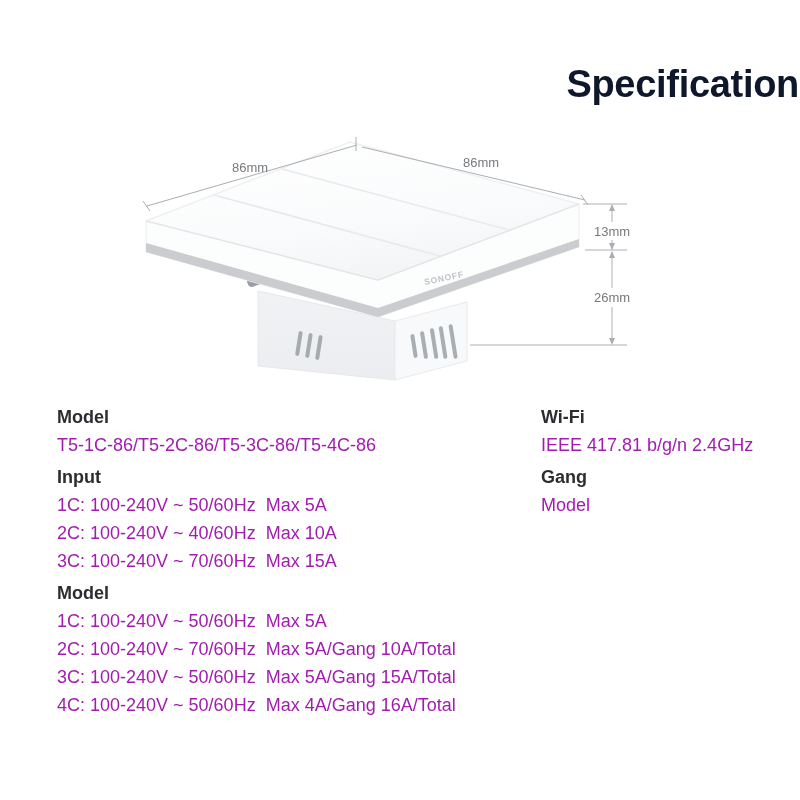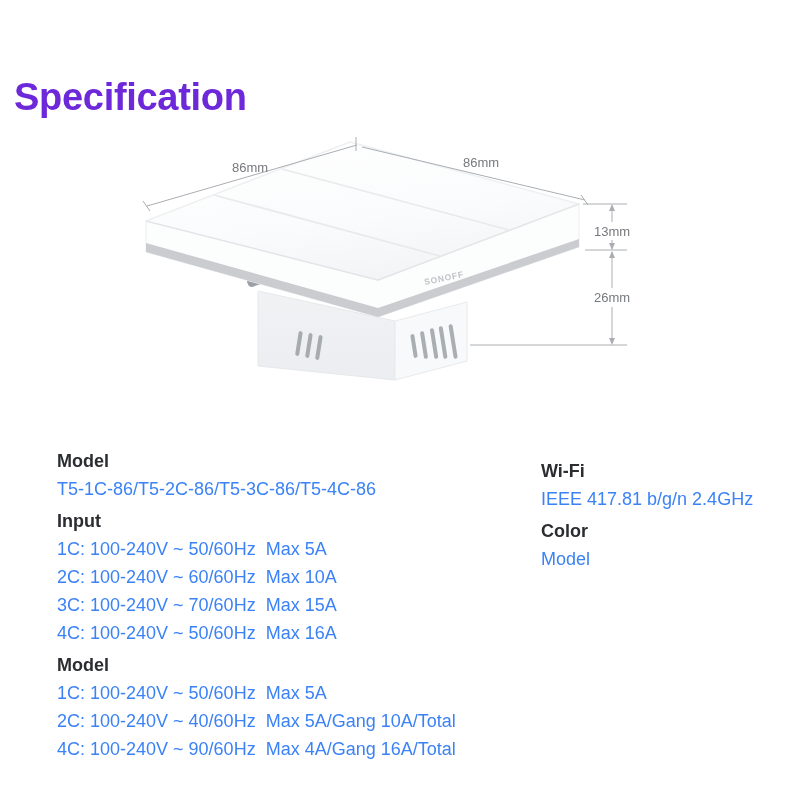--- a/index.html
+++ b/index.html
@@ -1,30 +1,30 @@
 <!DOCTYPE html>
 <html><head>
 <meta charset="utf-8">
 <style>
   html,body{margin:0;padding:0;}
   body{
     width:800px;height:800px;background:#ffffff;position:relative;overflow:hidden;
     font-family:"Liberation Sans",sans-serif;
   }
   .title{
-    position:absolute;left:0;right:0;top:62px;margin:14px;text-align:left;
-    font-size:38px;font-weight:700;color:#6d28d9;letter-spacing:-0.3px;
+    position:absolute;left:0;right:0;top:62px;margin:1px;text-align:right;
+    font-size:38px;font-weight:700;color:#0f172a;letter-spacing:-0.3px;
   }
   .figure{position:absolute;left:130px;top:115px;width:540px;height:290px;}
-  .col{position:absolute;margin-top:44px;}
+  .col{position:absolute;}
   .col-left{left:57px;top:403px;}
-  .col-right{left:541px;top:413px;}
+  .col-right{left:541px;top:403px;}
   .group{margin-bottom:4px;}
   .label{font-size:18px;font-weight:700;color:#2b2d30;line-height:28px;}
-  .line{font-size:18px;color:#3b82f6;line-height:28px;white-space:pre;}
+  .line{font-size:18px;color:#a21caf;line-height:28px;white-space:pre;}
 </style>
 </head>
 <body>
 
 <div class="page">
 
   <h1 class="title">Specification</h1>
 
   <div class="figure">
     <svg width="540" height="290" viewBox="0 0 540 290">
@@ -103,38 +103,38 @@
   </div>
 
   <div class="col col-left">
     <div class="group">
       <div class="label">Model</div>
       <div class="line">T5-1C-86/T5-2C-86/T5-3C-86/T5-4C-86</div>
     </div>
     <div class="group">
       <div class="label">Input</div>
       <div class="line">1C: 100-240V ~ 50/60Hz  Max 5A</div>
-      <div class="line">2C: 100-240V ~ 60/60Hz  Max 10A</div>
+      <div class="line">2C: 100-240V ~ 40/60Hz  Max 10A</div>
       <div class="line">3C: 100-240V ~ 70/60Hz  Max 15A</div>
-      <div class="line">4C: 100-240V ~ 50/60Hz  Max 16A</div>
     </div>
     <div class="group">
       <div class="label">Model</div>
       <div class="line">1C: 100-240V ~ 50/60Hz  Max 5A</div>
-      <div class="line">2C: 100-240V ~ 40/60Hz  Max 5A/Gang 10A/Total</div>
-      <div class="line">4C: 100-240V ~ 90/60Hz  Max 4A/Gang 16A/Total</div>
+      <div class="line">2C: 100-240V ~ 70/60Hz  Max 5A/Gang 10A/Total</div>
+      <div class="line">3C: 100-240V ~ 50/60Hz  Max 5A/Gang 15A/Total</div>
+      <div class="line">4C: 100-240V ~ 50/60Hz  Max 4A/Gang 16A/Total</div>
     </div>
   </div>
 
   <div class="col col-right">
     <div class="group">
       <div class="label">Wi-Fi</div>
       <div class="line">IEEE 417.81 b/g/n 2.4GHz</div>
     </div>
     <div class="group">
-      <div class="label">Color</div>
+      <div class="label">Gang</div>
       <div class="line">Model</div>
     </div>
     <div class="group">
     </div>
   </div>
 
 </div>
 
 </body></html>

